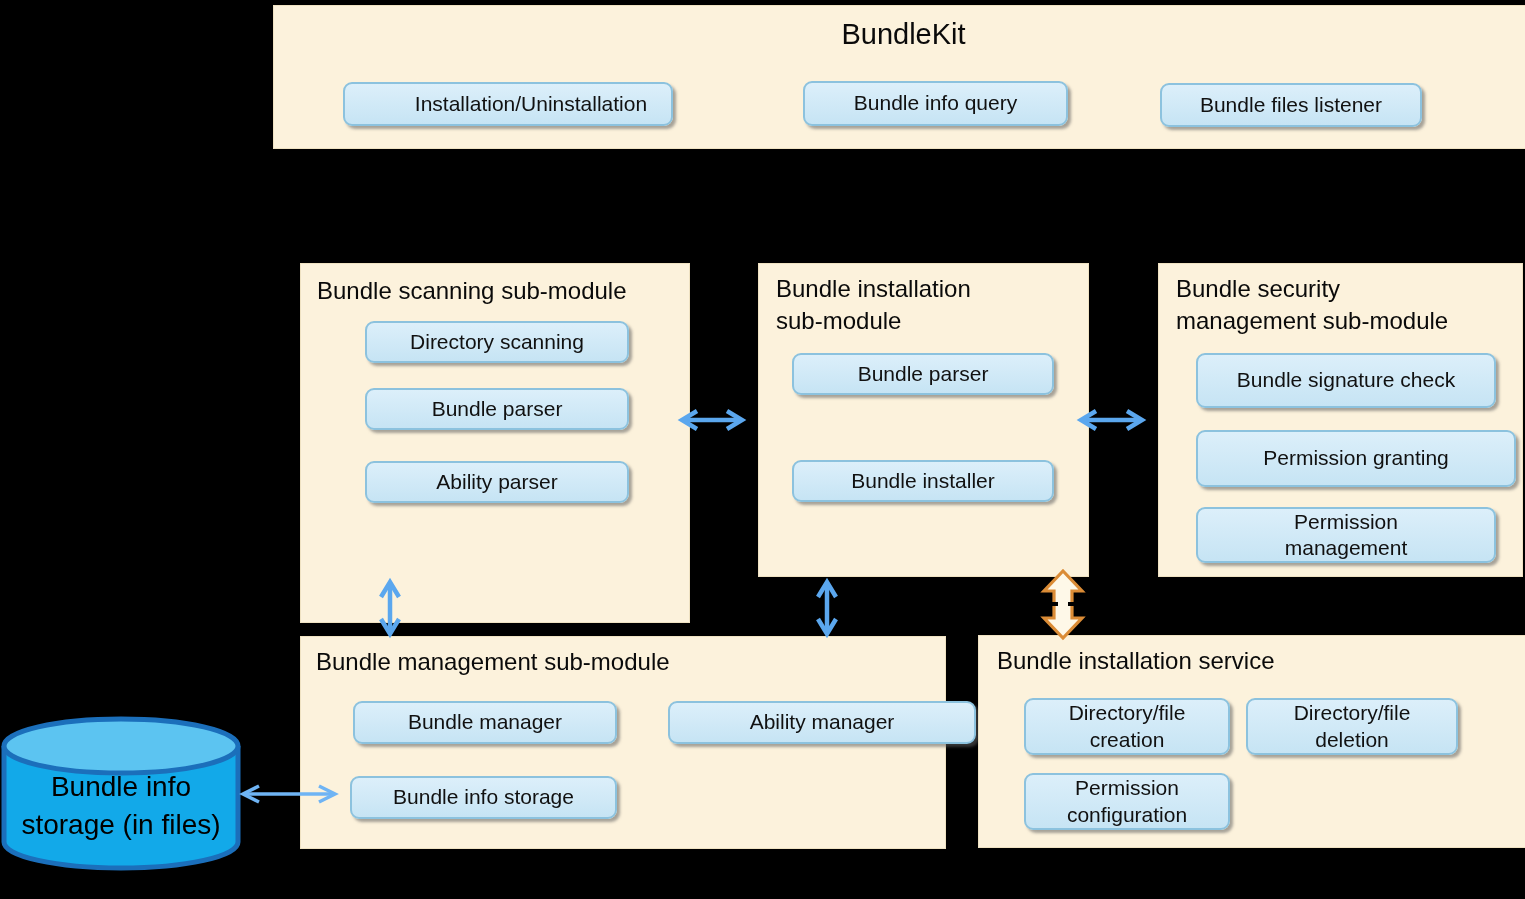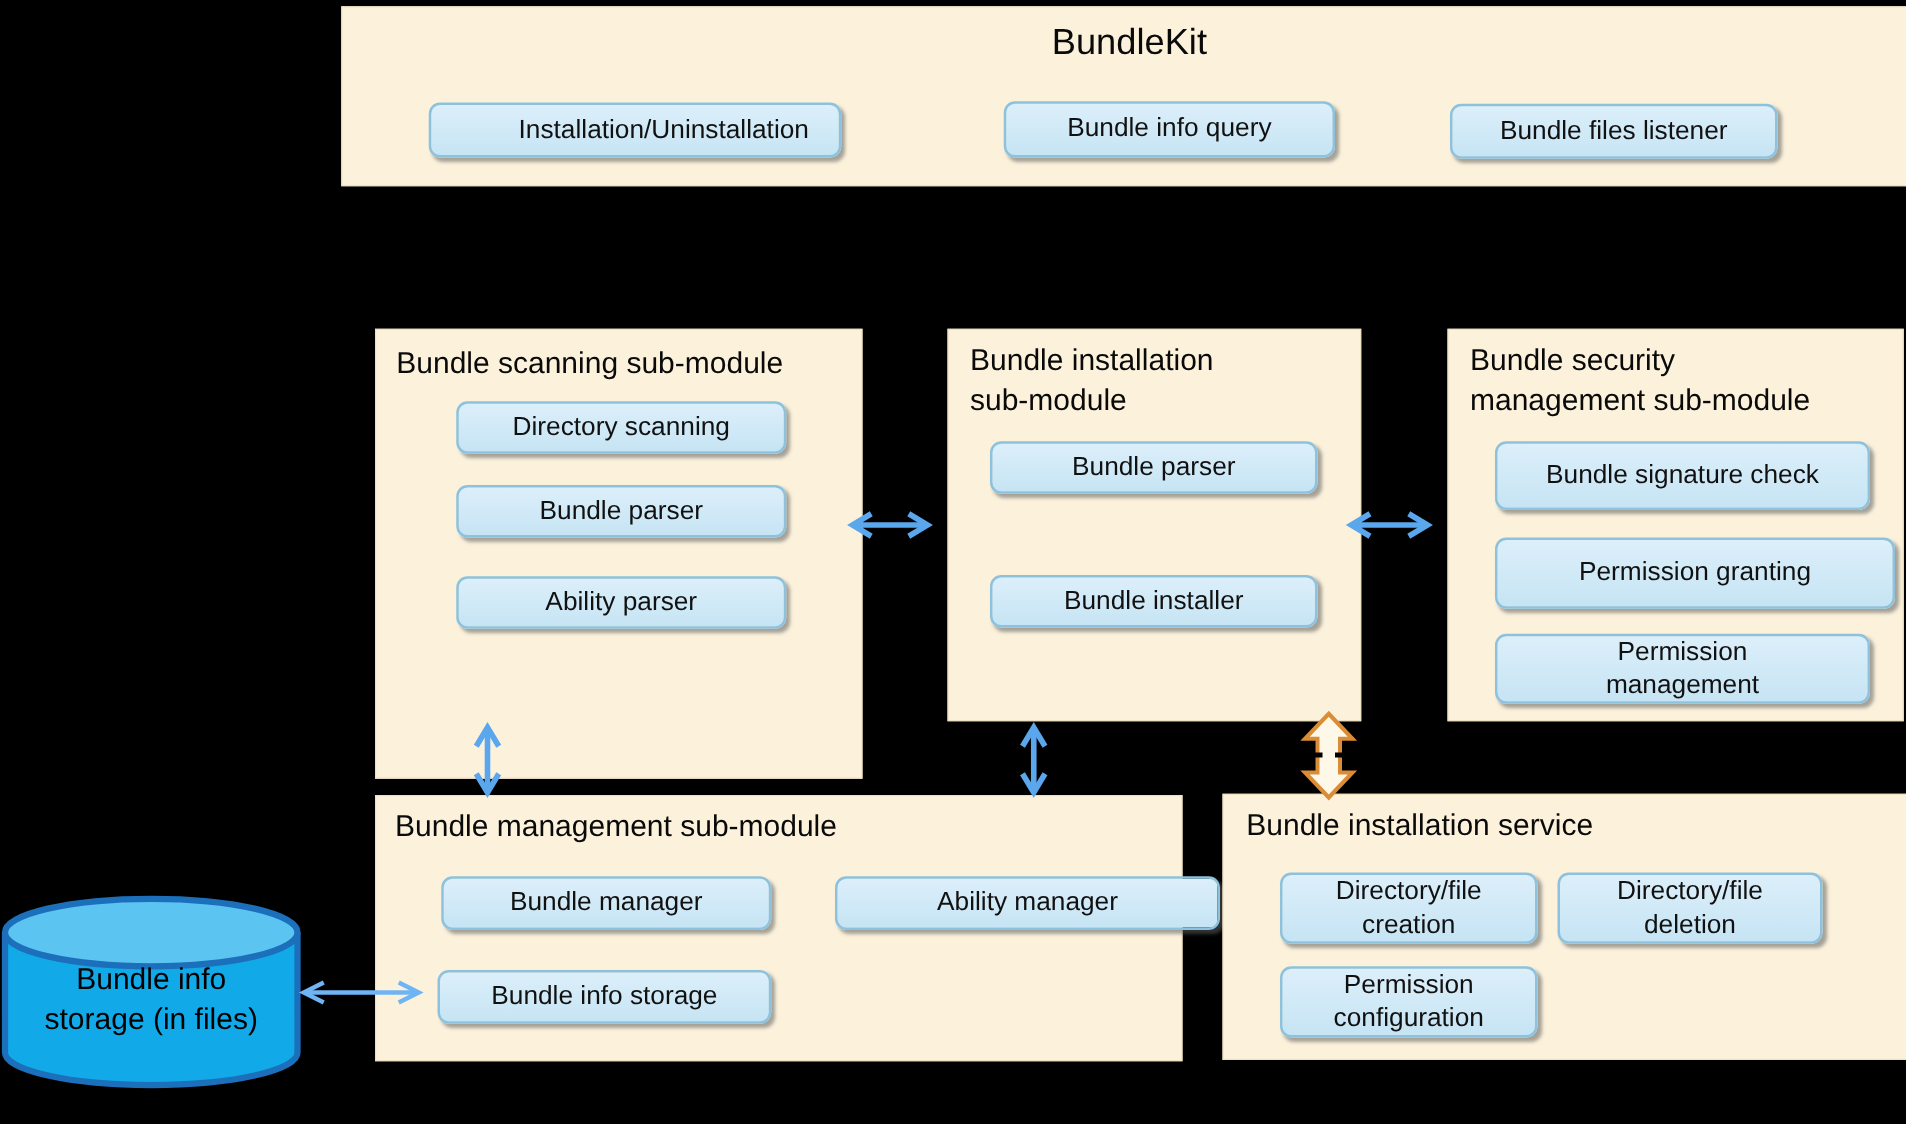--- a/index.html
+++ b/index.html
@@ -9,21 +9,21 @@
   .panel-title{position:absolute;font-size:24px;line-height:1.35;color:#0a0a0a;
                white-space:pre-line;}
   .chip{position:absolute;display:flex;align-items:center;justify-content:center;
         text-align:center;font-size:21px;line-height:1.25;white-space:pre-line;
         background:linear-gradient(#DCEFFA,#C6E4F4);
         border:2px solid #8CC2DE;border-radius:9px;box-sizing:border-box;
         box-shadow:3px 3px 3px rgba(95,95,95,0.55);color:#111;}
   .kit-title{position:absolute;left:0;right:0;top:12px;text-align:center;
              font-size:29px;color:#0a0a0a;}
   .cyl-label{position:absolute;left:10px;top:768px;width:222px;text-align:center;
-             font-size:24px;line-height:1.35;white-space:pre-line;color:#000;}
+             font-size:28px;line-height:1.35;white-space:pre-line;color:#000;}
   svg.overlay{position:absolute;left:0;top:0;pointer-events:none;}
 </style>
 </head>
 <body>
 
 <div id="canvas">
 
   <div class="panel" style="left:261px;top:5px;width:1261px;height:144px;">
     <div class="kit-title">BundleKit</div>
     <div class="chip" style="left:69px;top:76px;width:330px;height:44px;padding-left:46px;">Installation/Uninstallation</div>

